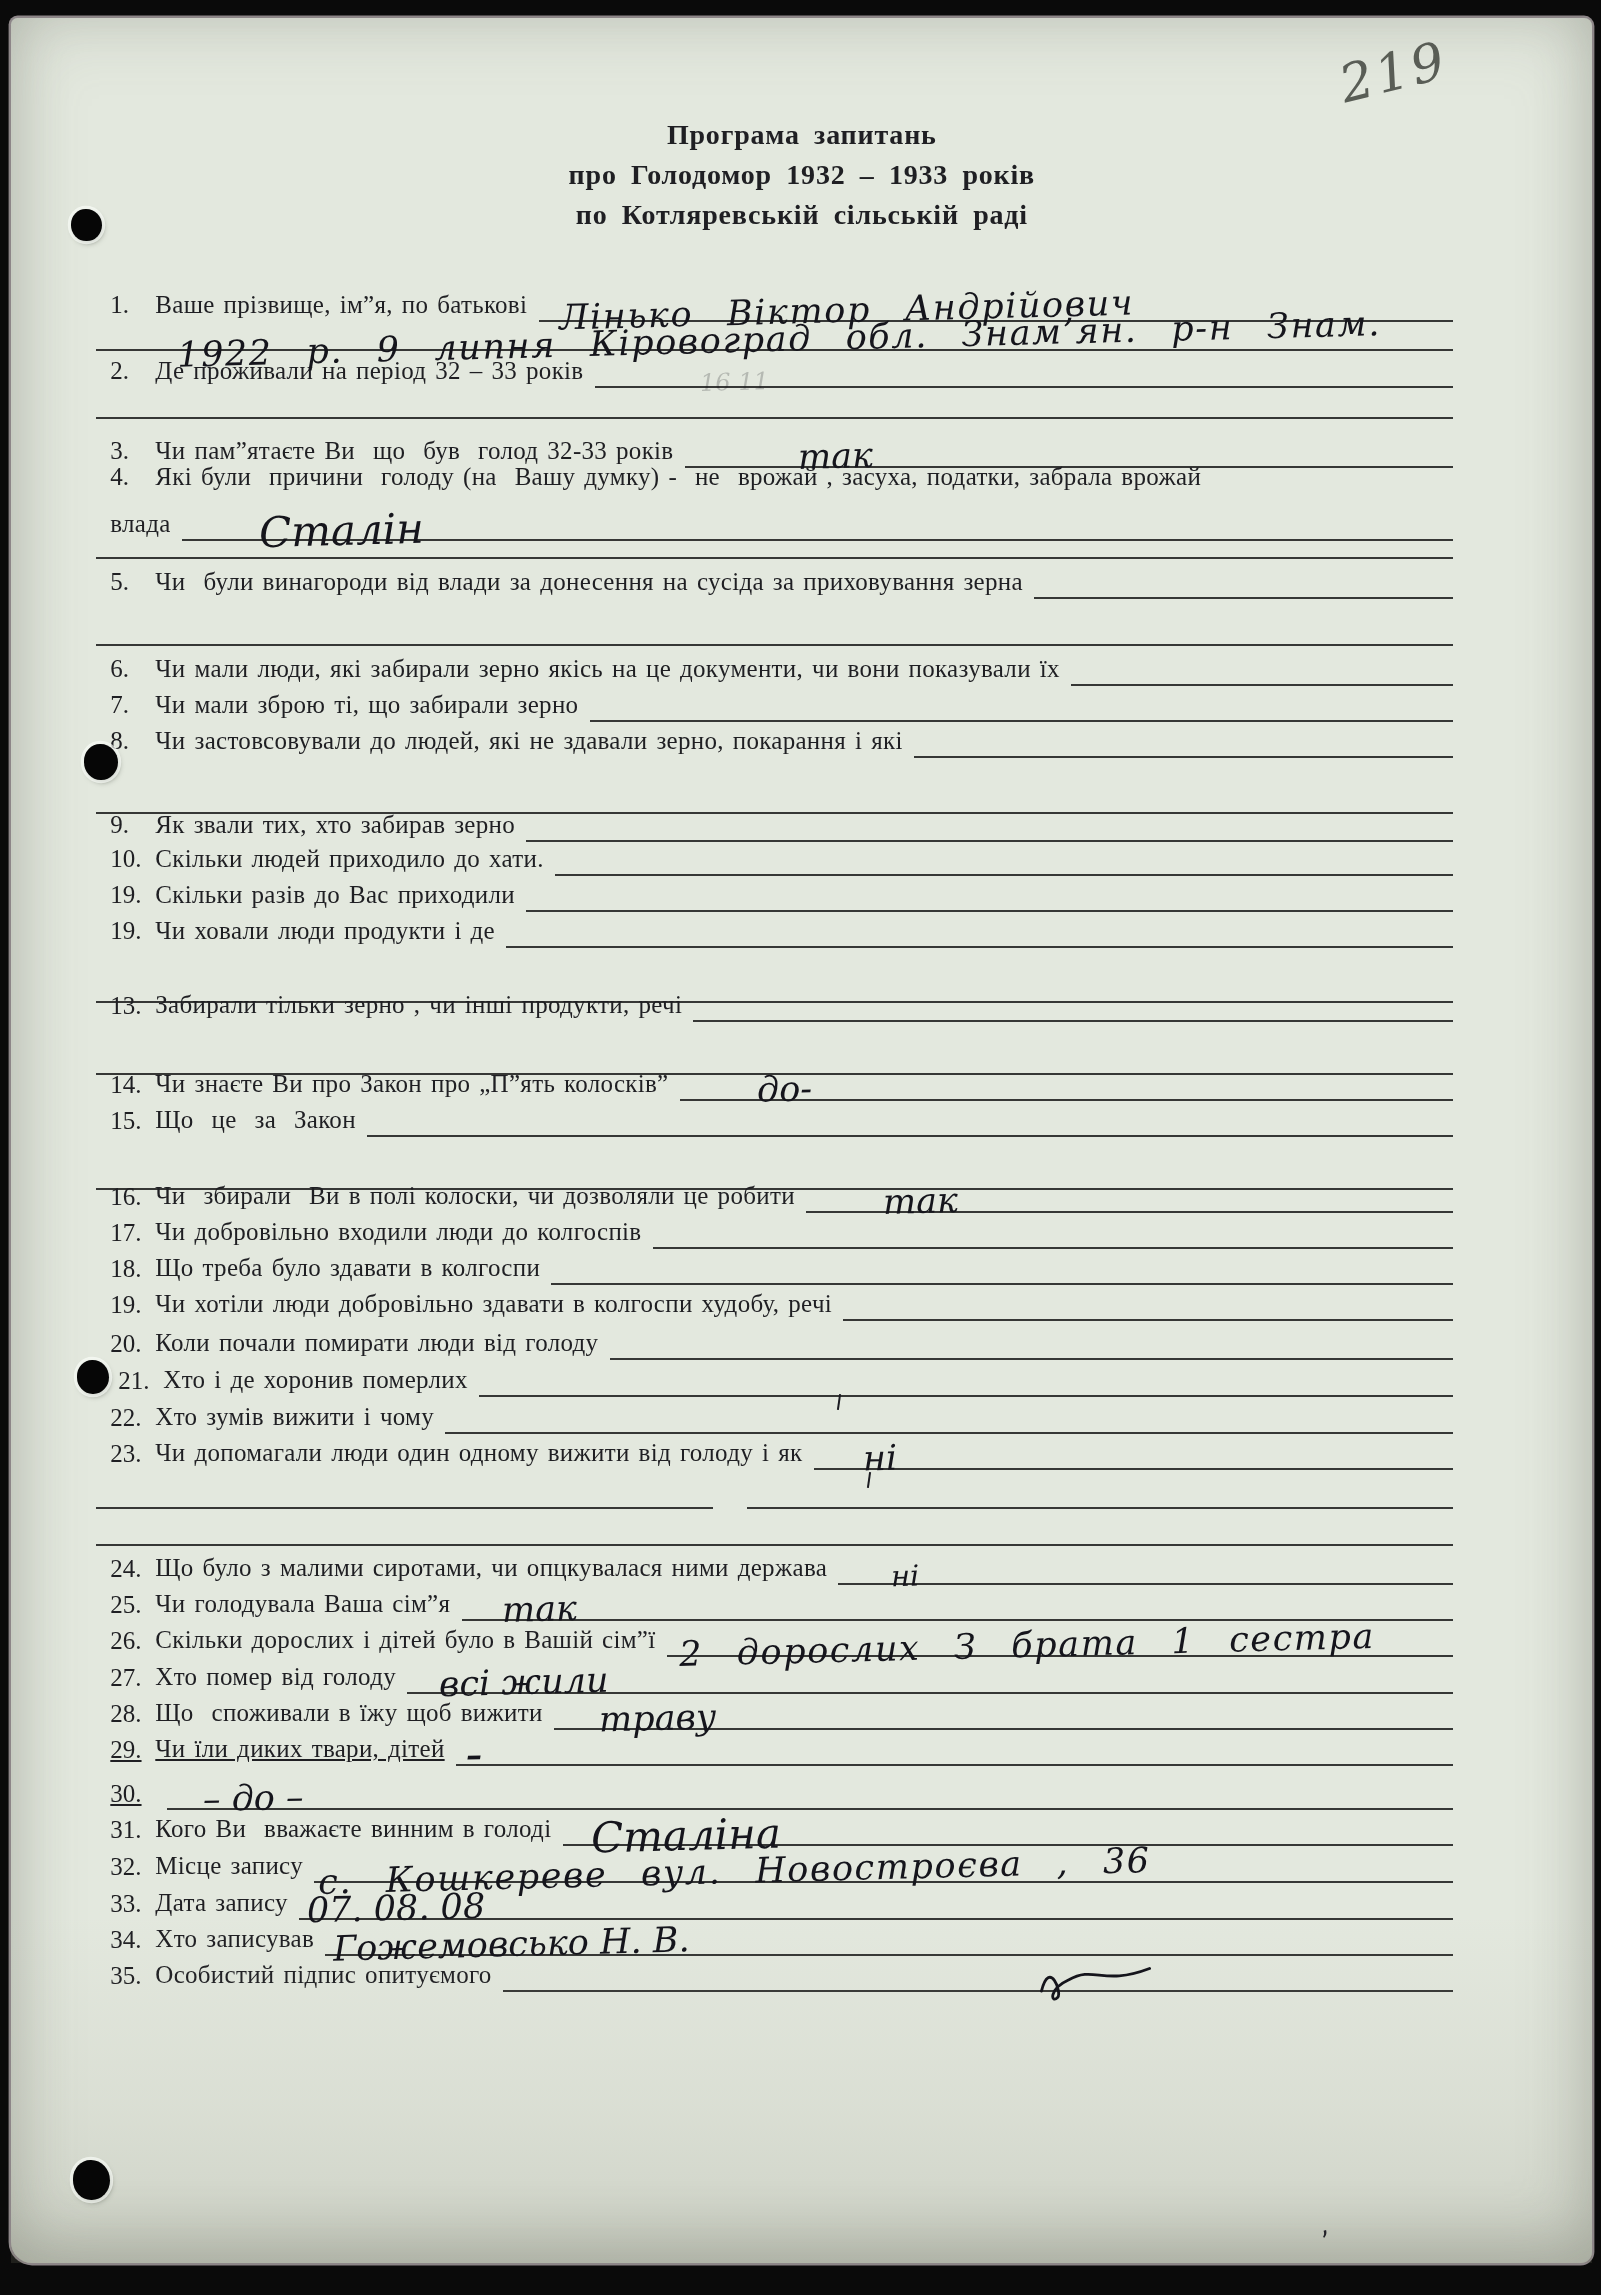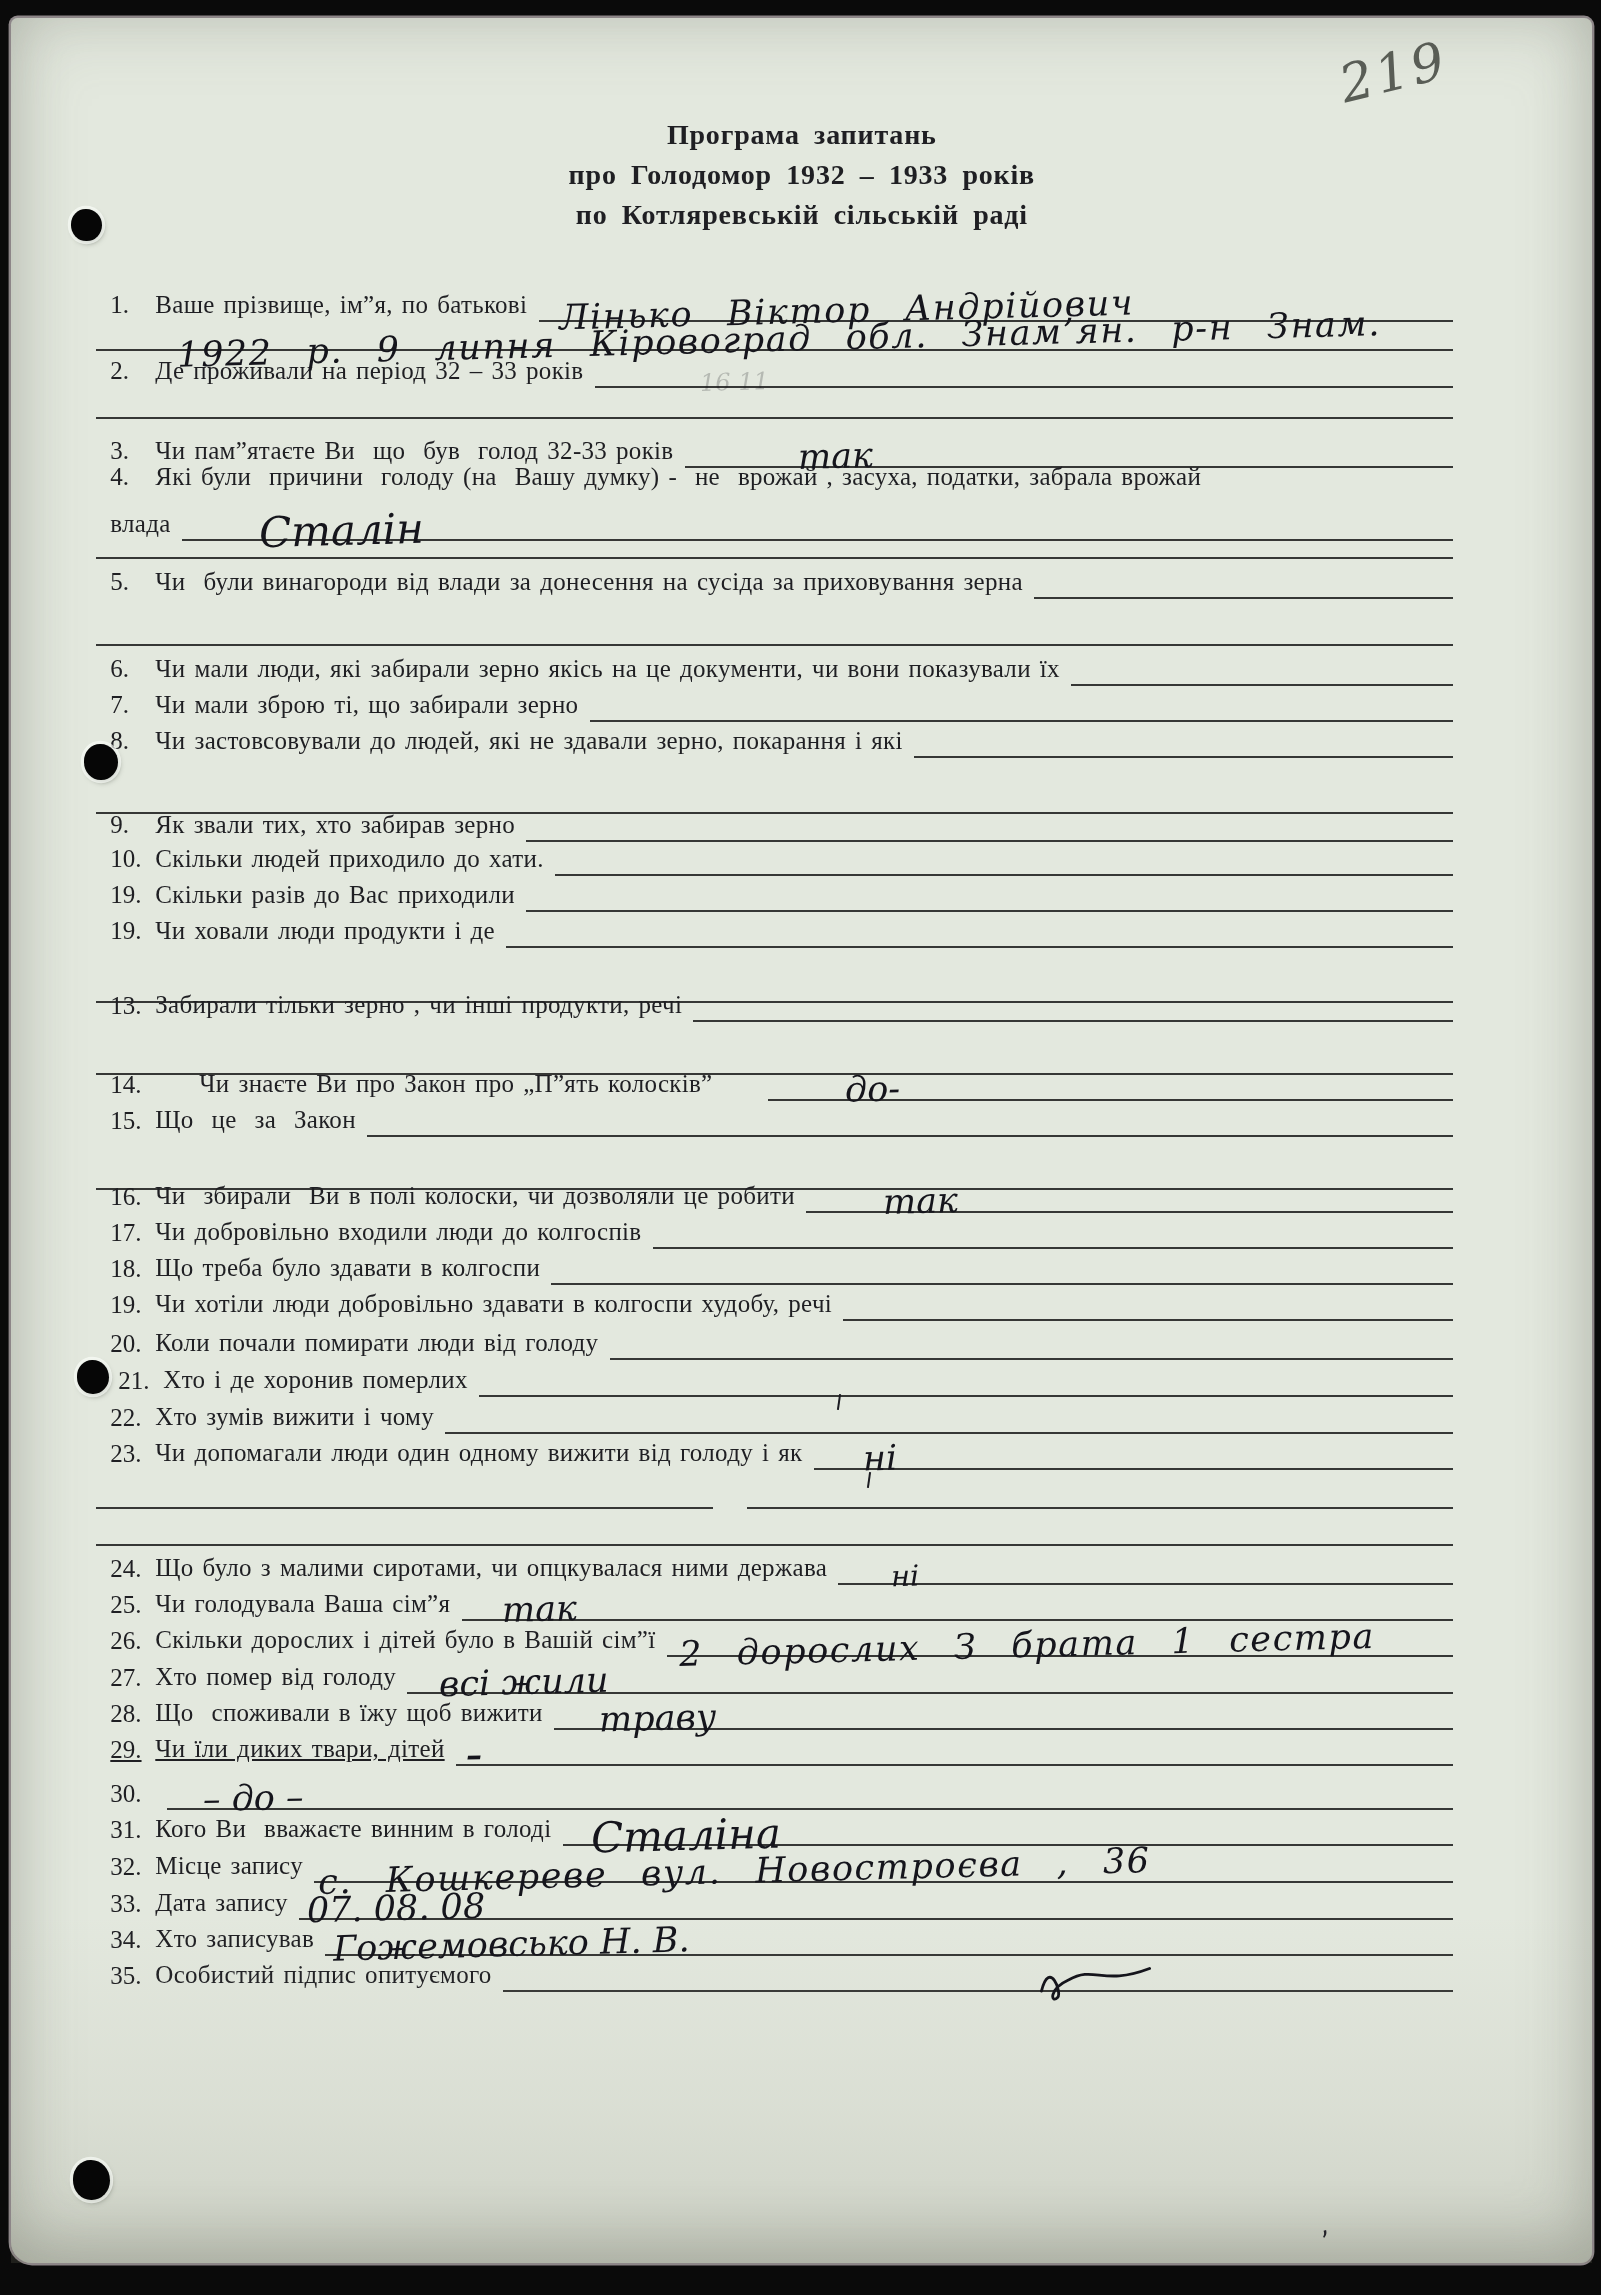--- a/index.html
+++ b/index.html
@@ -144,21 +144,21 @@
           <div class="rule-line"></div>
         </div>
         <div class="row" style="height: 19.4px;">
           <span class="qnum">13.</span>
           <span class="qtxt">Забирали тільки зерно , чи інші продукти, речі</span>
           <div class="answer-line"></div>
         </div>
         <div class="row full" style="height: 53px;">
           <div class="rule-line"></div>
         </div>
-        <div class="row" style="height: 26px; gap: 44px;">
+        <div class="row" style="height: 26px;">
           <span class="qnum">14.</span>
           <span class="qtxt">Чи знаєте Ви про Закон про „П”ять колосків”</span>
           <div class="answer-line">
             <span class="hw hw-lg" style="left: 77px;">до-</span>
           </div>
         </div>
         <div class="row" style="height: 36px;">
           <span class="qnum">15.</span>
           <span class="qtxt">Що  це  за  Закон</span>
           <div class="answer-line"></div>
@@ -251,21 +251,21 @@
             <span class="hw hw-lg" style="left: 45px;">траву</span>
           </div>
         </div>
         <div class="row" style="height: 36px; text-decoration: underline;">
           <span class="qnum">29.</span>
           <span class="qtxt">Чи їли диких твари, дітей</span>
           <div class="answer-line">
             <span class="hw hw-dash" style="left: 9.7px;">–</span>
           </div>
         </div>
-        <div class="row" style="height: 44px;">
+        <div class="row" style="height: 44px; text-decoration: underline;">
           <span class="qnum">30.</span>
           <div class="answer-line">
             <span class="hw hw-lg" style="left: 36px;">– до –</span>
           </div>
         </div>
         <div class="row" style="height: 36px;">
           <span class="qnum">31.</span>
           <span class="qtxt">Кого Ви  вважаєте винним в голоді</span>
           <div class="answer-line">
             <span class="hw hw-xl" style="left: 28px;">Сталіна</span>

